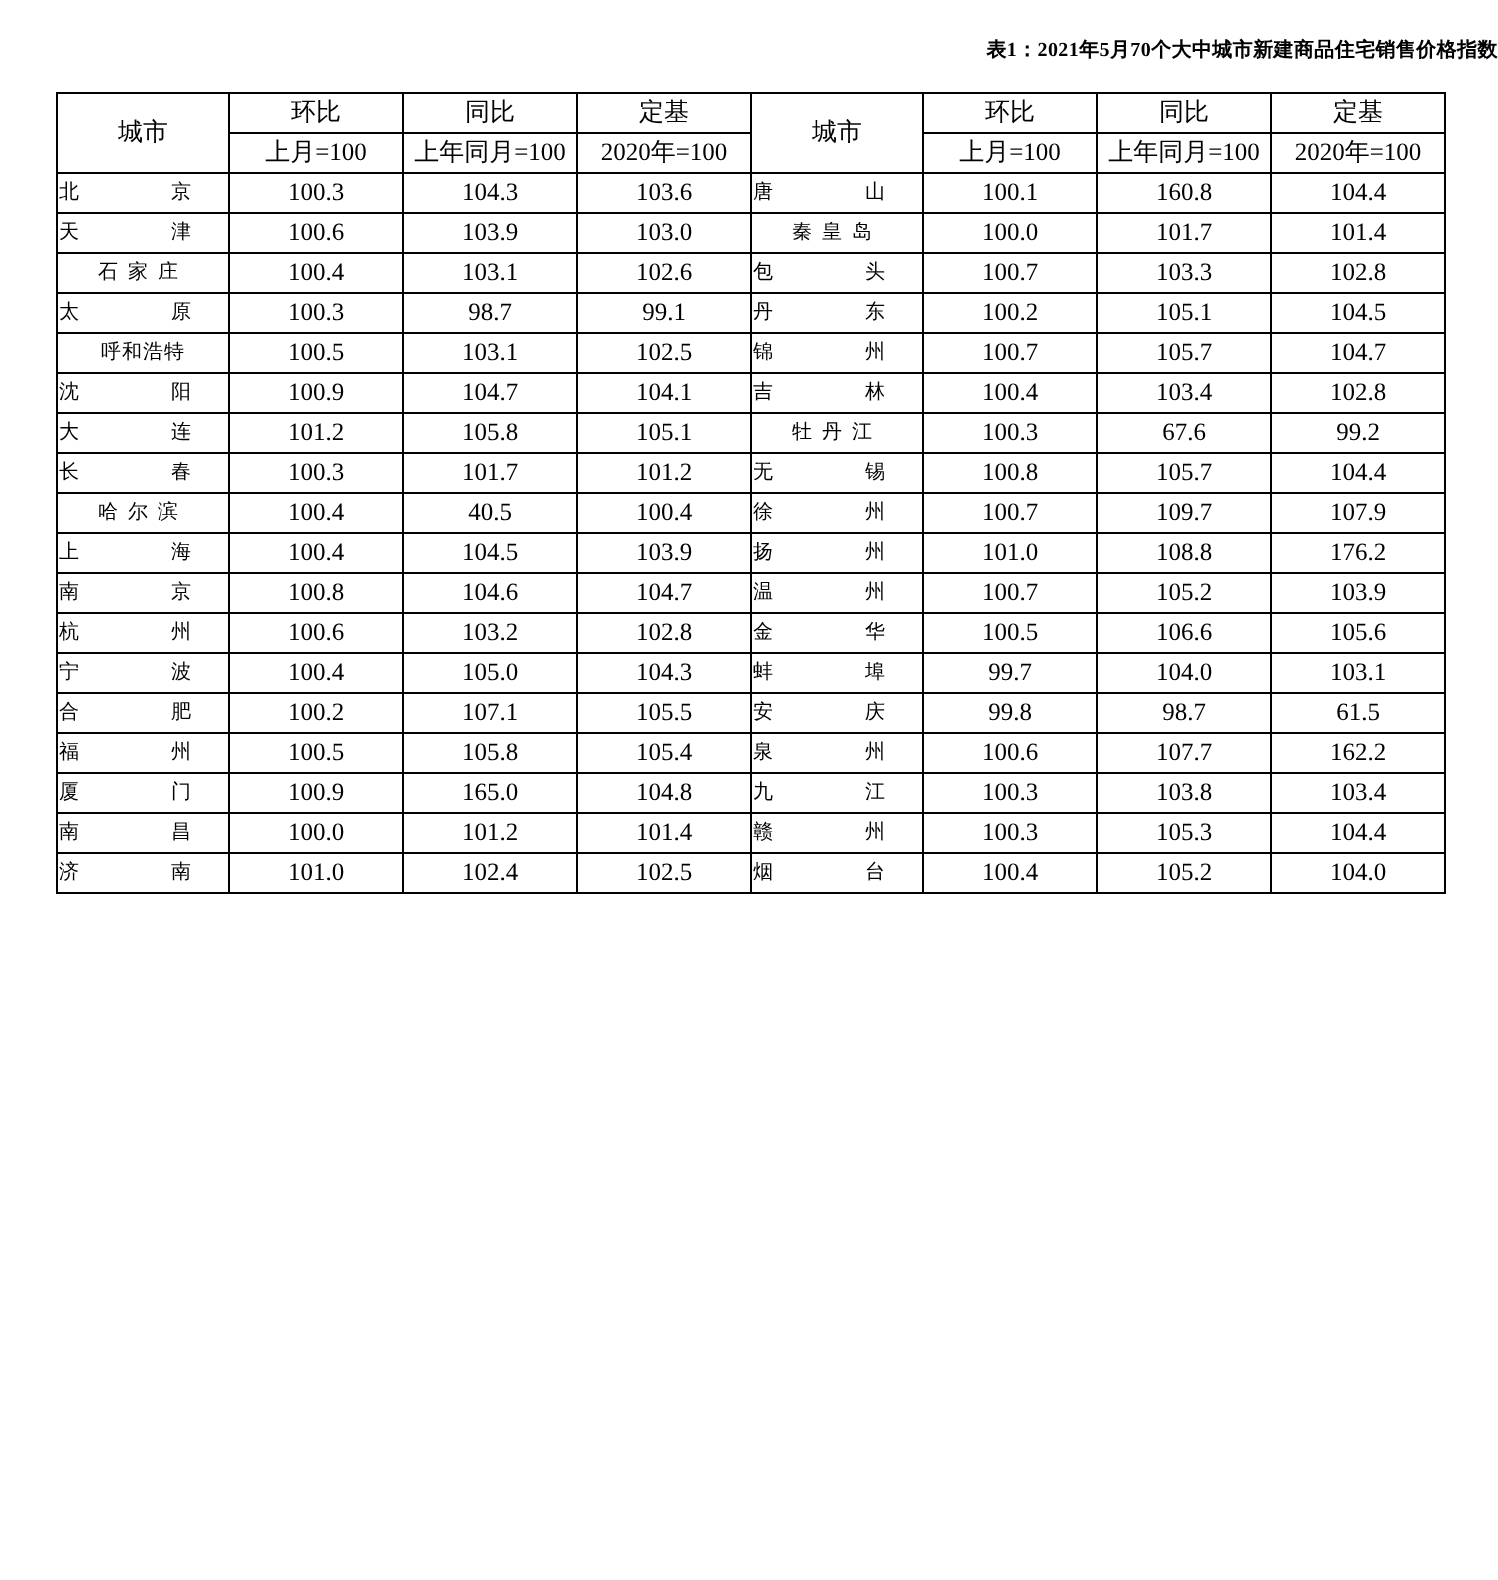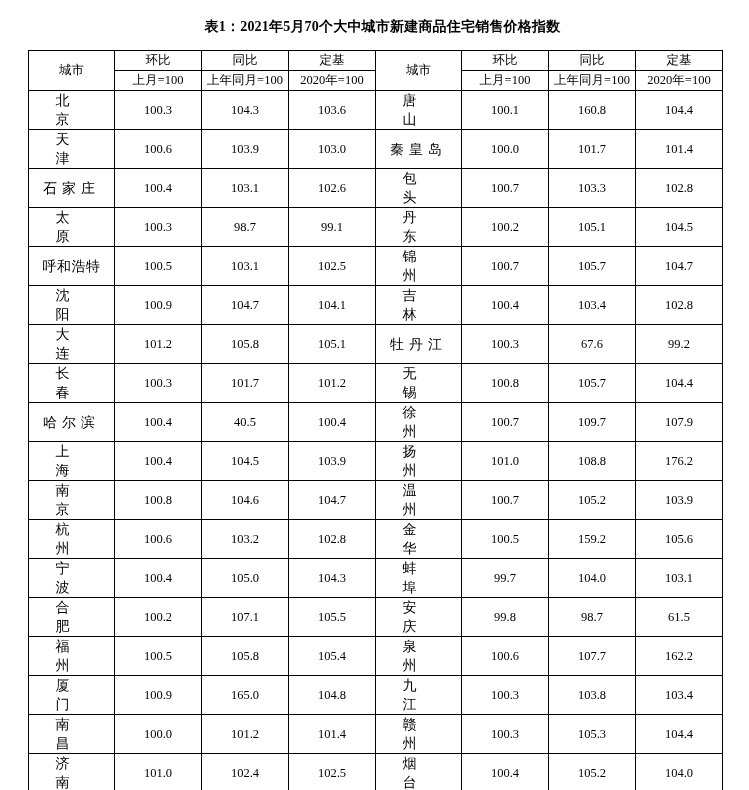--- a/index.html
+++ b/index.html
@@ -14,23 +14,23 @@
     color: #000000;
     overflow: hidden;
   }
   .page {
     width: 749px;
     height: 790px;
     position: relative;
     box-sizing: border-box;
   }
   .title {
-    text-align: center;
+    text-align: right;
     font-weight: bold;
-    font-size: 14px;
+    font-size: 10px;
     letter-spacing: 0.2px;
     padding-top: 18px;
     padding-bottom: 14px;
     font-family: "Liberation Serif", "DejaVu Serif", serif;
     padding-left: 16px;
   }
   .table-wrap {
     padding: 0 28px;
     box-sizing: border-box;
   }
@@ -59,21 +59,21 @@
     height: 22px;
     line-height: 22px;
   }
   .hdr-sub {
     height: 20px;
     line-height: 20px;
     font-size: 11.5px;
   }
   .city-cell {
     letter-spacing: 0.5px;
-    font-size: 14px;
+    font-size: 10px;
   }
   
   .sp2 { letter-spacing: 18px; padding-left: 18px; }
   .sp3 { letter-spacing: 5px; padding-left: 5px; }
   .sp4 { letter-spacing: 0.5px; padding-left: 0.5px; }
   .num-cell {
     font-family: "Liberation Serif", "DejaVu Serif", serif;
     font-size: 12.5px;
   }
 </style>
@@ -226,21 +226,21 @@
             <td class="num-cell">105.2</td>
             <td class="num-cell">103.9</td>
           </tr>
           <tr>
             <td class="city-cell sp2">杭　州</td>
             <td class="num-cell">100.6</td>
             <td class="num-cell">103.2</td>
             <td class="num-cell">102.8</td>
             <td class="city-cell sp2">金　华</td>
             <td class="num-cell">100.5</td>
-            <td class="num-cell">159.2</td>
+            <td class="num-cell">106.6</td>
             <td class="num-cell">105.6</td>
           </tr>
           <tr>
             <td class="city-cell sp2">宁　波</td>
             <td class="num-cell">100.4</td>
             <td class="num-cell">105.0</td>
             <td class="num-cell">104.3</td>
             <td class="city-cell sp2">蚌　埠</td>
             <td class="num-cell">99.7</td>
             <td class="num-cell">104.0</td>

